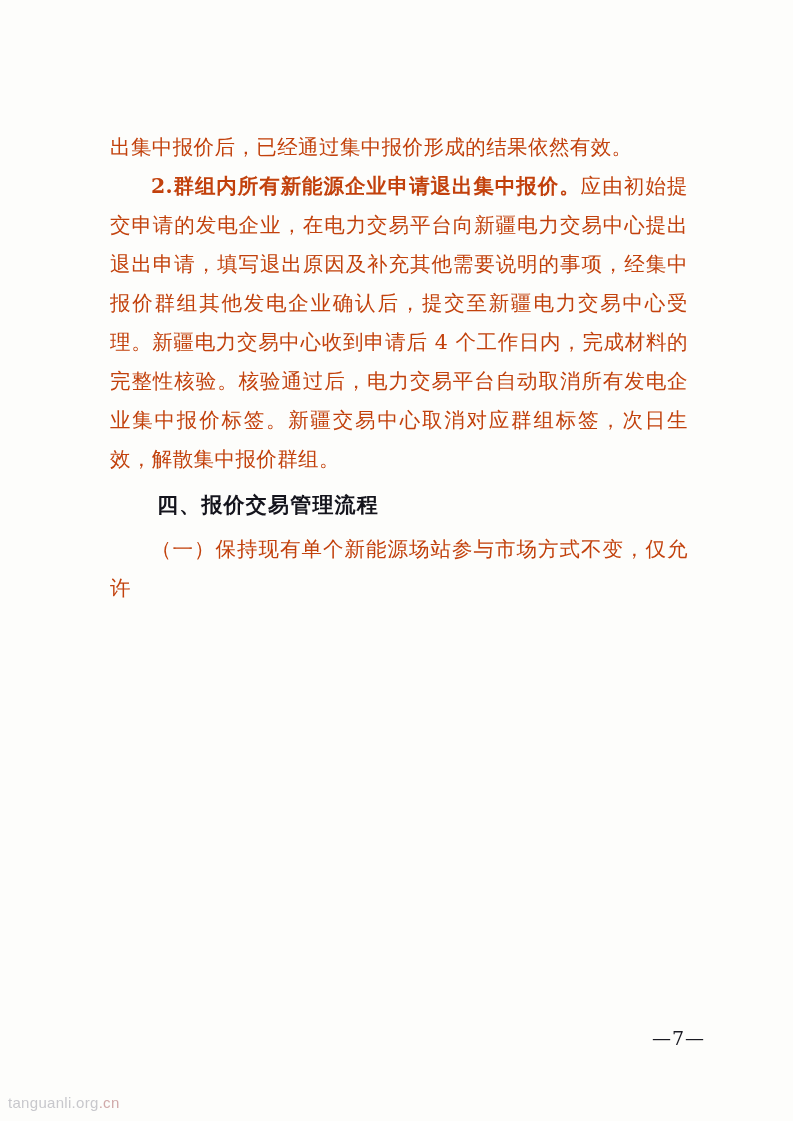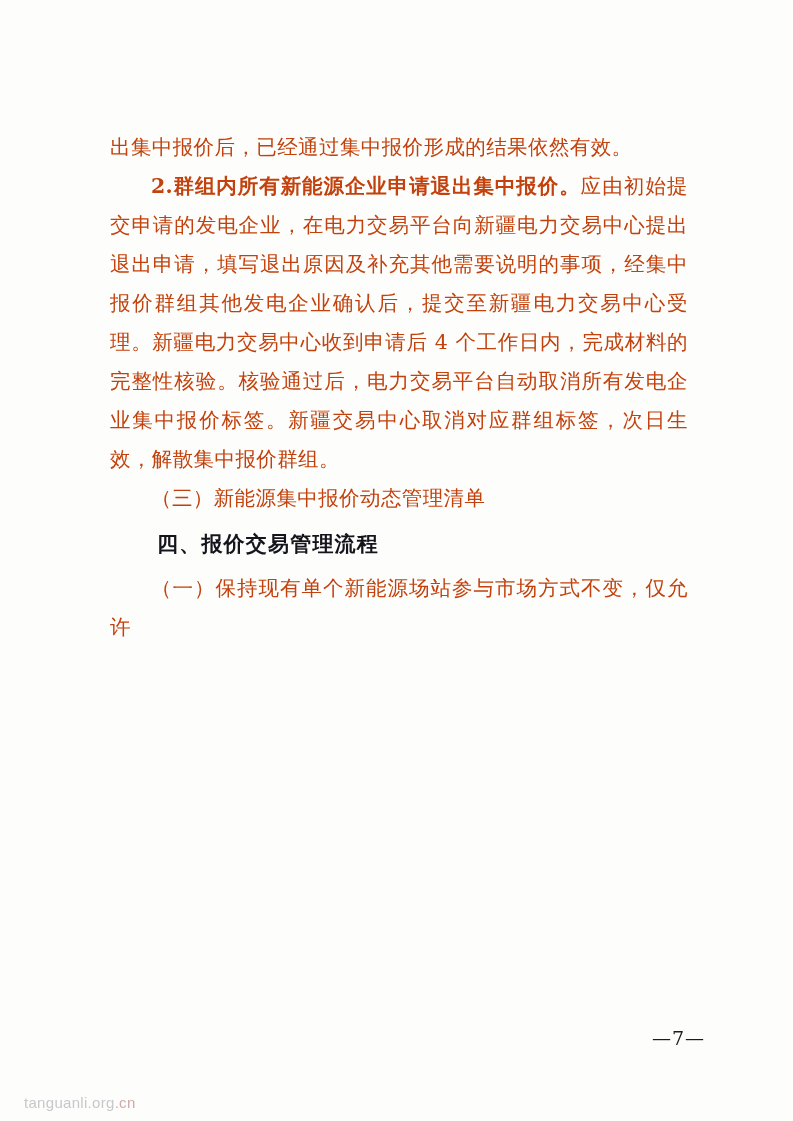--- a/index.html
+++ b/index.html
@@ -55,21 +55,21 @@
     position: absolute;
     right: 88px;
     bottom: 72px;
     font-size: 19px;
     color: #1a1a22;
     letter-spacing: 1px;
     font-family: "DejaVu Serif", "Liberation Serif", serif;
   }
   .watermark {
     position: absolute;
-    left: 24px;
+    left: 8px;
     bottom: 10px;
     font-size: 15px;
     color: #c8c8cc;
     font-family: "Liberation Sans", sans-serif;
     letter-spacing: 0.3px;
   }
   .watermark .cn {
     color: #d0a9a9;
   }
 </style>
@@ -82,23 +82,20 @@
 
     <p class="para">
       <span>出集中报价后，已经通过集中报价形成的结果依然有效。</span>
     </p>
 
 
     <p class="para indent2">
       <span class="strongrun">2.群组内所有新能源企业申请退出集中报价。</span><span>应由初始提交申请的发电企业，在电力交易平台向新疆电力交易中心提出退出申请，填写退出原因及补充其他需要说明的事项，经集中报价群组其他发电企业确认后，提交至新疆电力交易中心受理。新疆电力交易中心收到申请后 4 个工作日内，完成材料的完整性核验。核验通过后，电力交易平台自动取消所有发电企业集中报价标签。新疆交易中心取消对应群组标签，次日生效，解散集中报价群组。</span>
     </p>
 
-    <p class="para indent2">
-      <span>（三）新能源集中报价动态管理清单</span>
-    </p>
 
 
     <p class="heading">
       <span>四、报价交易管理流程</span>
     </p>
 
     <p class="para indent2">
       <span>（一）保持现有单个新能源场站参与市场方式不变，仅允许</span>
     </p>
 

